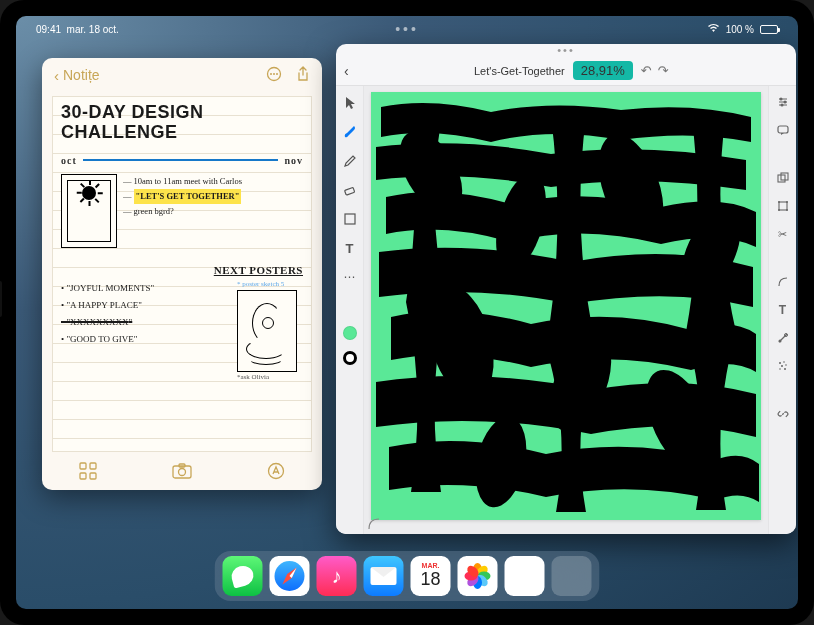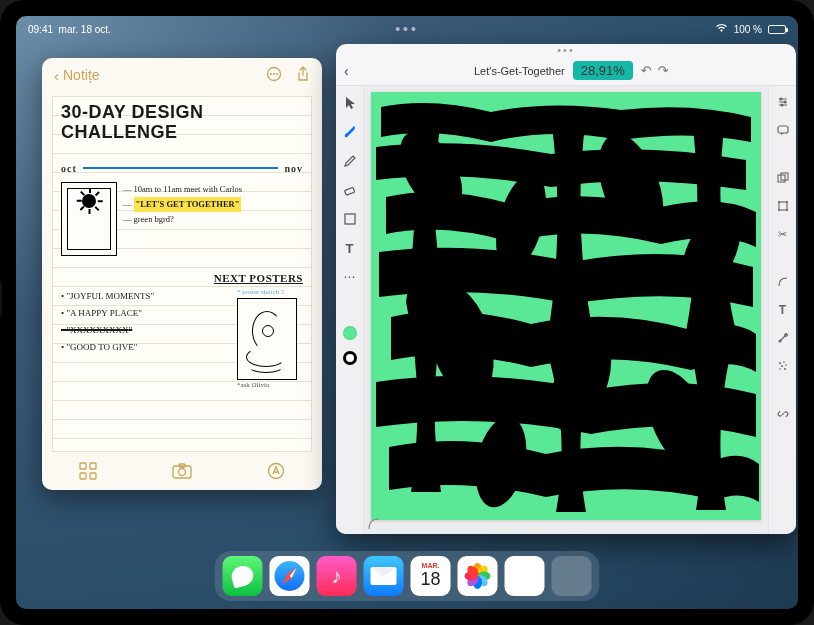--- a/index.html
+++ b/index.html
@@ -21,21 +21,21 @@
     .screen {
       width: 100%; height: 100%;
       background: radial-gradient(ellipse at top left, #6b8ea8 0%, #3b5a78 35%, #2a4d69 70%, #1e3a52 100%);
       border-radius: 10px;
       position: relative;
       overflow: hidden;
     }
     .status-bar {
       position: absolute; top: 4px; left: 0; right: 0;
       height: 18px; display: flex; justify-content: space-between;
-      align-items: center; padding: 0 12px;
+      align-items: center; padding: 0 20px;
       color: #fff; font-size: 10px; font-weight: 500;
     }
     .status-right { display: flex; gap: 6px; align-items: center; }
     .status-center {
       position: absolute; left: 50%; transform: translateX(-50%);
       font-size: 14px; letter-spacing: 3px; color: rgba(255,255,255,0.6);
     }
     .battery-icon {
       width: 18px; height: 9px; border: 1px solid #fff; border-radius: 2px;
       position: relative;
@@ -74,21 +74,21 @@
       font-size: 10px;
       color: #1a1a1a;
       position: relative;
       overflow: hidden;
     }
     .note-title {
       font-size: 18px; font-weight: 700; text-transform: uppercase;
       letter-spacing: 0.5px; line-height: 1.1;
       font-family: Impact, 'Arial Black', sans-serif;
     }
-    .date-row { display: flex; gap: 6px; align-items: center; margin-top: 20px; }
+    .date-row { display: flex; gap: 6px; align-items: center; margin-top: 12px; }
     .date-label { font-size: 10px; font-weight: 600; color: #333; text-transform: lowercase; letter-spacing: 1px; }
     .date-line { flex: 1; height: 2px; background: #1678c9; }
     .sketch-row { display: flex; gap: 6px; margin-top: 8px; }
     .frame-sketch {
       width: 56px; height: 74px; border: 1.5px solid #000;
       position: relative; background: #fffdf7;
     }
     .frame-inner {
       position: absolute; left: 5px; top: 5px; right: 5px; bottom: 5px;
       border: 1px solid #000;

